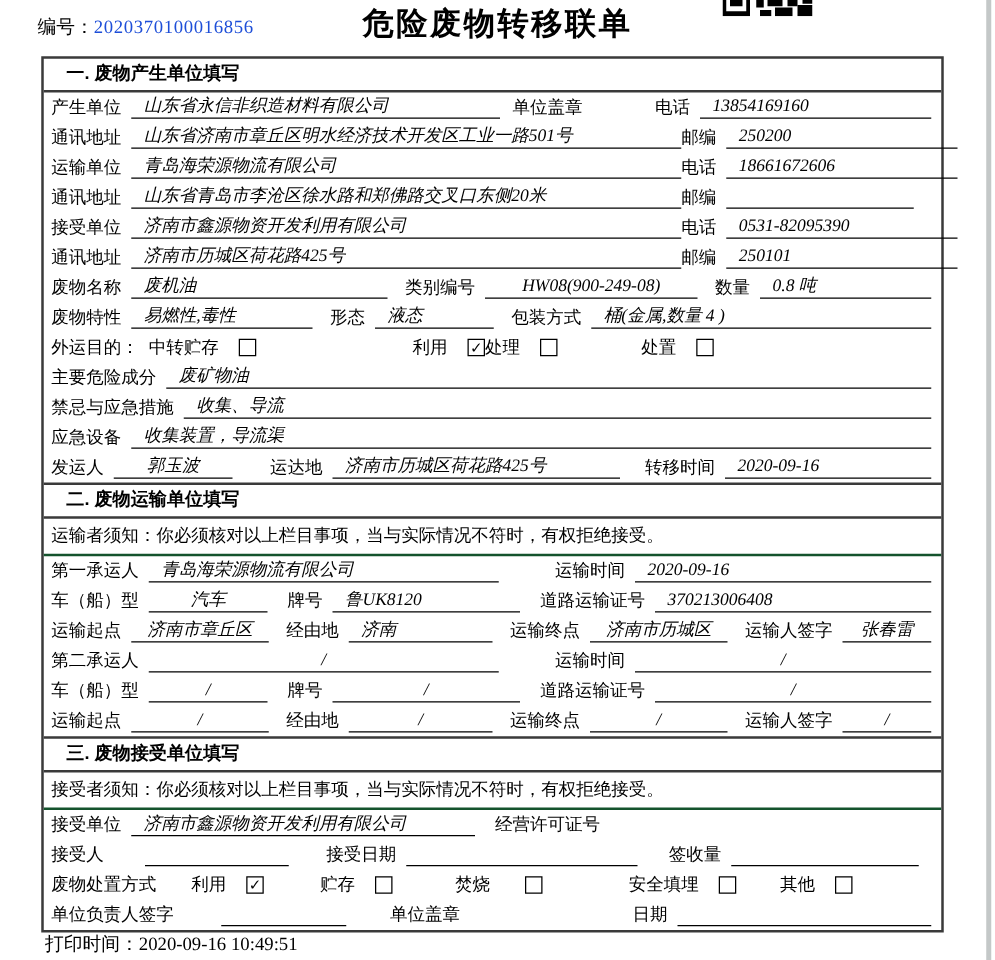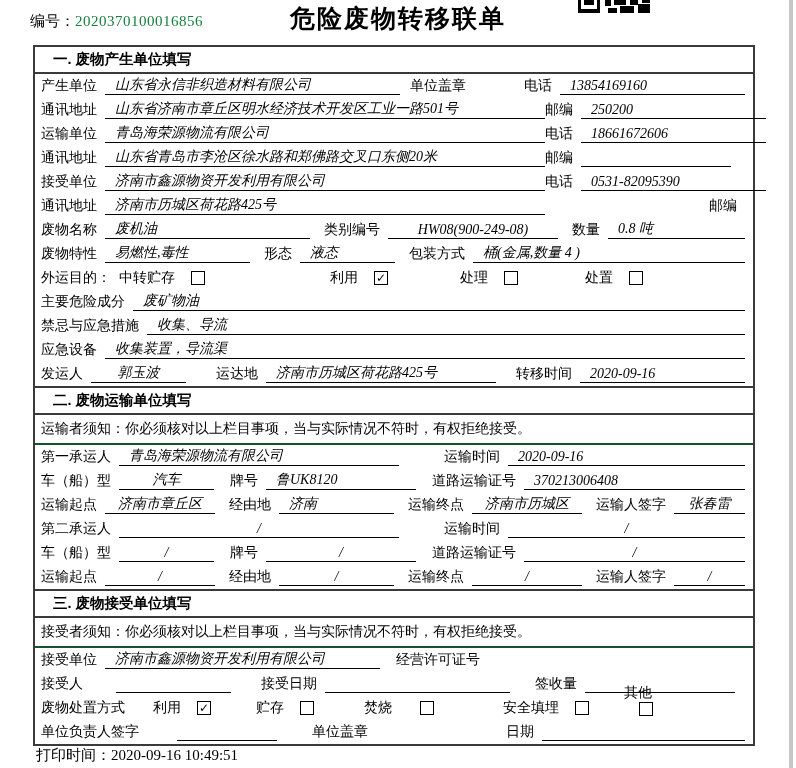--- a/index.html
+++ b/index.html
@@ -3,21 +3,21 @@
 <meta charset="utf-8">
 <style>
   html,body{margin:0;padding:0;}
   body{
     width:796px;height:768px;position:relative;background:#ffffff;
     font-family:"Liberation Serif","DejaVu Serif",serif;
     color:#000;overflow:hidden;
   }
   
   #serial{position:absolute;left:30px;top:12px;font-size:15px;white-space:nowrap;}
-  #serial .num{color:#15803d;letter-spacing:0.5px;}
+  #serial .num{color:#1d4ed8;letter-spacing:0.5px;}
   #doc-title{
     position:absolute;left:0;right:0;top:2px;text-align:center;
     font-family:"Liberation Sans","DejaVu Sans",sans-serif;
     font-weight:bold;font-size:25px;letter-spacing:2px;
   }
   #qr-partial{position:absolute;left:578px;top:0;width:72px;height:13px;}
   #page-edge{position:absolute;left:789px;top:0;width:4px;height:768px;background:#c4c8c8;}
 
   
   #form-table{
@@ -45,22 +45,22 @@
     white-space:nowrap;overflow:hidden;min-height:17px;box-sizing:border-box;flex:0 0 auto;font-style:italic;
   }
   .vc{text-align:center;padding:0 4px;}
   .fill{flex:1 1 auto;}
   .ml-auto{margin-left:auto;}.w95{width:95px;}.w100{width:100px;}.w110{width:110px;}
   .w115{width:115px;}.w145{width:145px;}.w150{width:150px;}.w170{width:170px;}
   .w185{width:185px;}.w205{width:205px;}.w230{width:230px;}.w235{width:235px;}
   .w275{width:275px;}.w280{width:280px;}.w295{width:295px;}.w440{width:440px;}
   .ml10{margin-left:10px;}.ml14{margin-left:14px;}.ml16{margin-left:16px;}
   .ml20{margin-left:20px;}.ml25{margin-left:25px;}.ml30{margin-left:30px;}
-  .ml35{margin-left:35px;flex-direction:column;}.ml45{margin-left:45px;}.ml50{margin-left:50px;gap:12px;}
-  .ml55{margin-left:69px;}.ml67{margin-left:67px;}.ml72{margin-left:72px;}
+  .ml35{margin-left:35px;}.ml45{margin-left:45px;}.ml50{margin-left:50px;gap:12px;}
+  .ml55{margin-left:69px;}.ml67{margin-left:67px;}.ml72{}
   .ml125{margin-left:125px;}.ml130{margin-left:130px;}
   .mr35{margin-right:35px;}.mr10{margin-right:10px;}
 
   .opt{display:flex;align-items:center;flex:0 0 auto;}
   .cb{
     width:12px;height:12px;border:1.5px solid #000;margin-left:8px;
     display:flex;align-items:center;justify-content:center;flex:0 0 auto;
     margin-bottom:1px;
   }
   .cm{font-family:"DejaVu Sans",sans-serif;font-size:12px;font-weight:bold;line-height:1;}
@@ -128,20 +128,21 @@
     <span class="l">接受单位</span>
     <span class="v w440">济南市鑫源物资开发利用有限公司</span>
     <span class="l ml-auto">电话</span>
     <span class="v w185">0531-82095390</span>
   </div>
 
   <div class="row">
     <span class="l">通讯地址</span>
     <span class="v w440">济南市历城区荷花路425号</span>
     <span class="l ml-auto">邮编</span>
+    <span class="v w185">250101</span>
   </div>
 
   <div class="row">
     <span class="l">废物名称</span>
     <span class="v w205">废机油</span>
     <span class="l ml14">类别编号</span>
     <span class="v w170 vc">HW08(900-249-08)</span>
     <span class="l ml14">数量</span>
     <span class="v fill">0.8 吨</span>
   </div>

